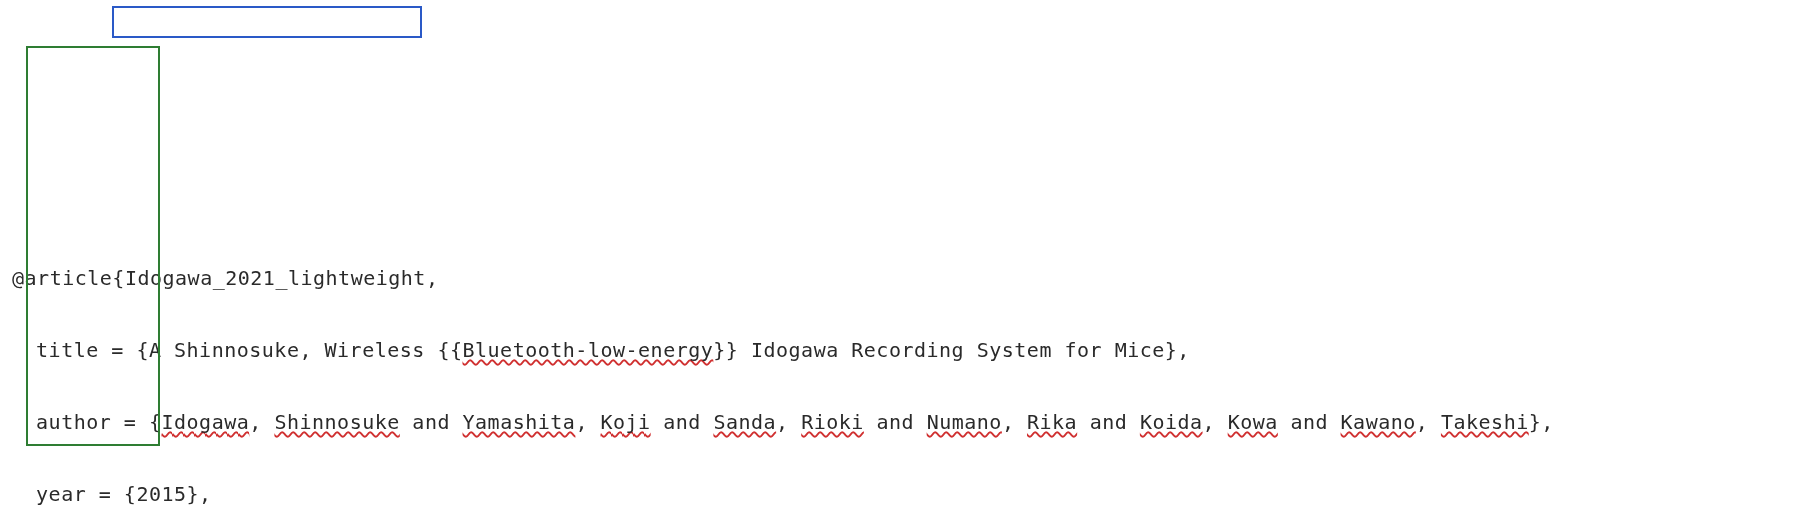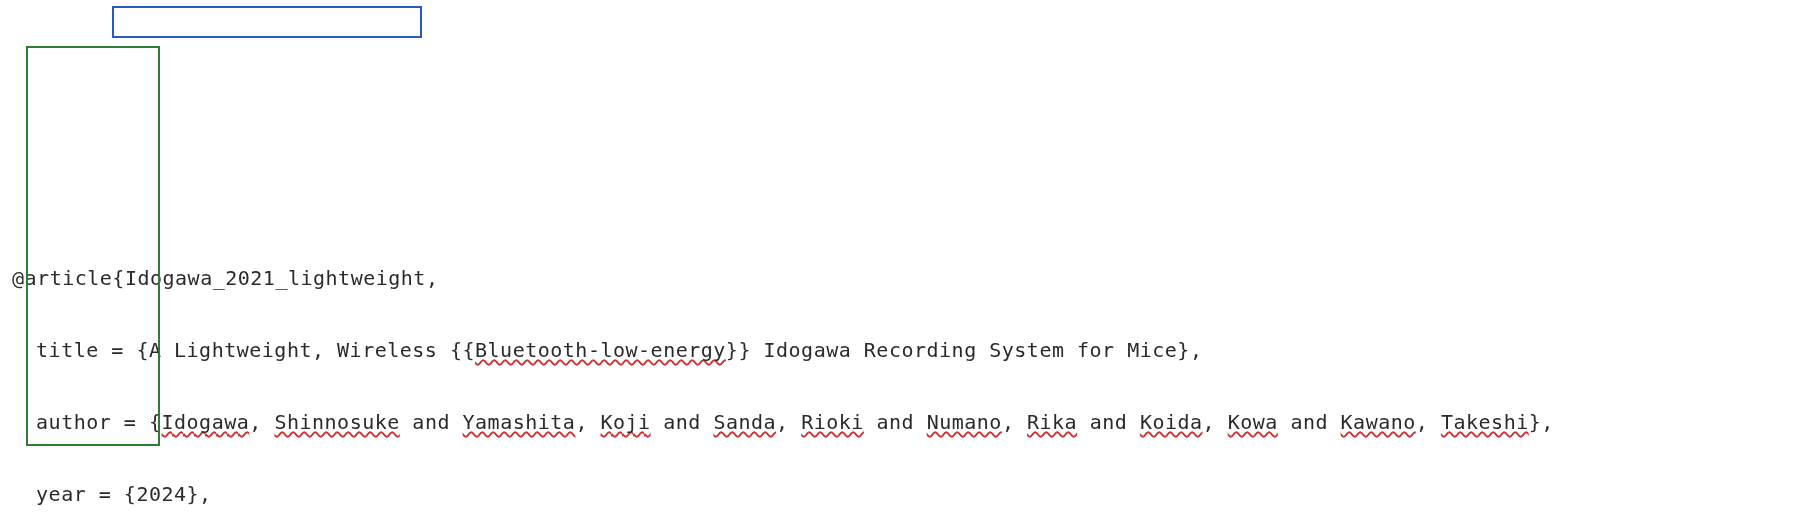--- a/index.html
+++ b/index.html
@@ -47,23 +47,23 @@
 </style>
 </head>
 <body>
 
 
 
 <div class="box box-blue"></div>
 <div class="box box-green"></div>
 
 <pre style="margin:0; font:inherit;"><span class="line">@<span>article</span>{<span>Idogawa_2021_lightweight</span>,</span>
-<span class="line"><span class="ind"></span>title = {<span>A Lightweight, Wireless {{</span><span class="spell">Bluetooth-low-energy</span><span>}} Idogawa Recording System for Mice</span>},</span>
+<span class="line"><span class="ind"></span>title = {<span>A Shinnosuke, Wireless {{</span><span class="spell">Bluetooth-low-energy</span><span>}} Idogawa Recording System for Mice</span>},</span>
 <span class="line"><span class="ind"></span>author = {<span class="spell">Idogawa</span>, <span class="spell">Shinnosuke</span> and <span class="spell">Yamashita</span>, <span class="spell">Koji</span> and <span class="spell">Sanda</span>, <span class="spell">Rioki</span> and <span class="spell">Numano</span>, <span class="spell">Rika</span> and <span class="spell">Koida</span>, <span class="spell">Kowa</span> and <span class="spell">Kawano</span>, <span class="spell">Takeshi</span>},</span>
-<span class="line"><span class="ind"></span>year = {<span>2024</span>},</span>
+<span class="line"><span class="ind"></span>year = {<span>2015</span>},</span>
 
 
 
 
 
 
 
 
 
 </pre>

